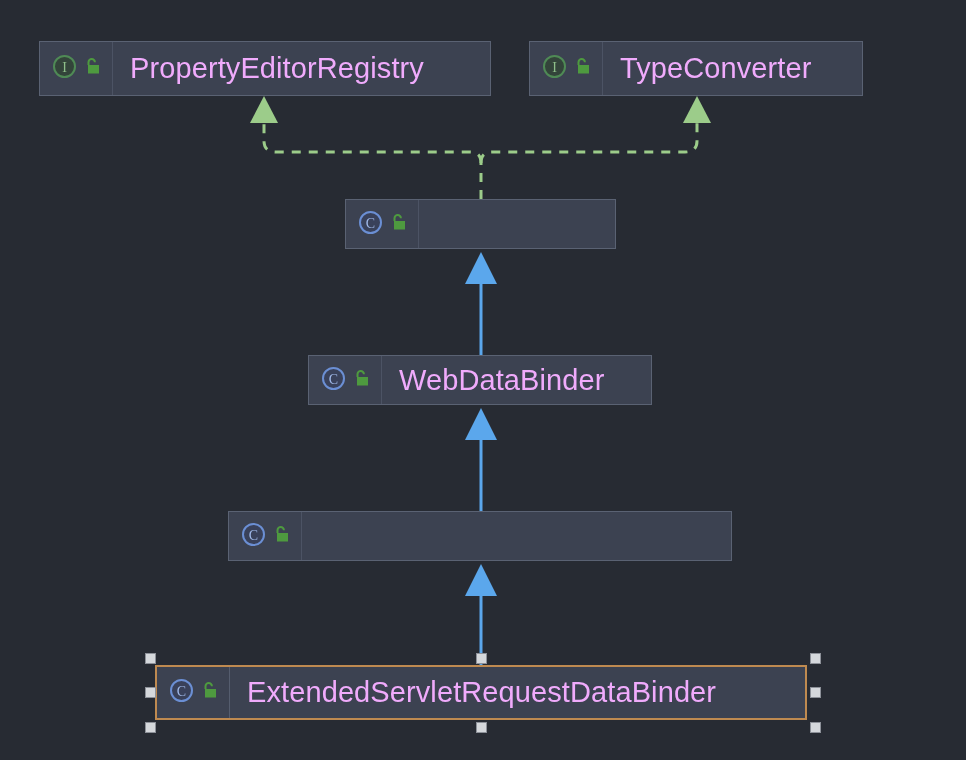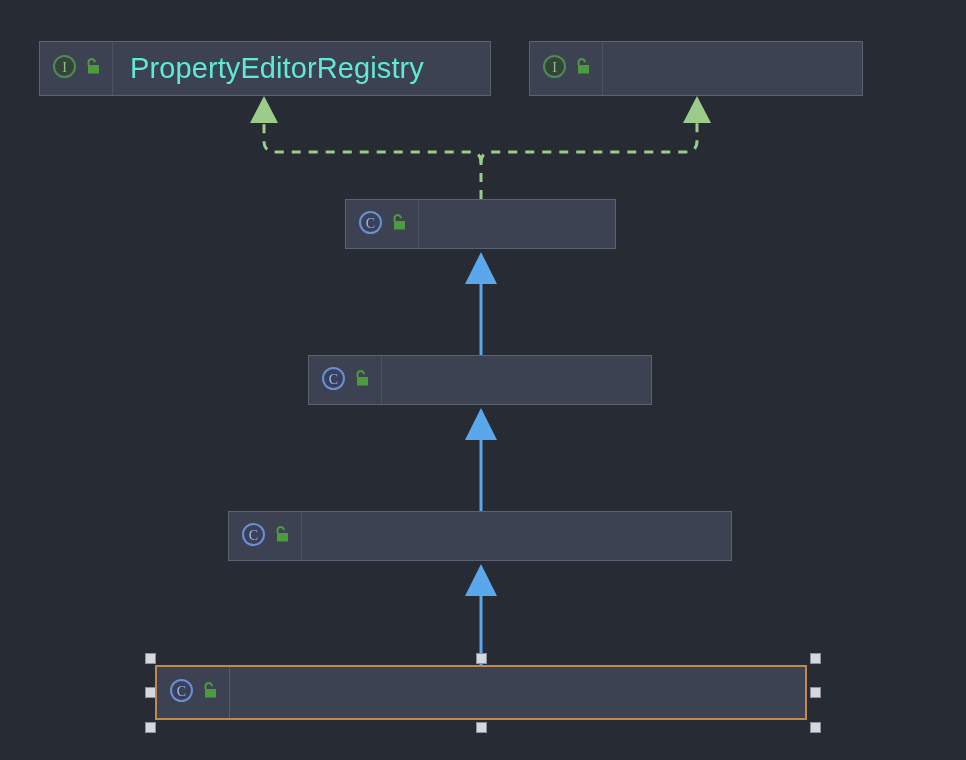--- a/index.html
+++ b/index.html
@@ -61,21 +61,21 @@
   }
   .uml-node.selected .node-gutter {
     border-right-color: #555d6e;
   }
 
   .node-label {
     padding: 0 18px 0 17px;
     font-size: 29px;
     line-height: 1;
     letter-spacing: 0.1px;
-    color: #5eead4;
+    color: #f0abfc;
   }
 
   .stereo-icon { display: block; }
   .lock-icon { display: block; }
 
   
   .sel-handle {
     position: absolute;
     width: 11px;
     height: 11px;
@@ -145,20 +145,21 @@
           <text x="12.5" y="18" text-anchor="middle" font-family="'Liberation Serif', serif" font-size="14" fill="#8fbf8a">I</text>
         </svg>
       </span>
       <span class="lock-icon">
         <svg width="18" height="19" viewBox="0 0 18 19">
           <path d="M4.5 8 V5.2 A3.2 3.2 0 0 1 10.9 5.2" fill="none" stroke="#4e9a3f" stroke-width="2"></path>
           <rect x="4" y="8" width="11" height="8.5" fill="#4e9a3f"></rect>
         </svg>
       </span>
     </div>
+    <div class="node-label">TypeConverter</div>
   </div>
 
   <div class="uml-node" style="left:345px; top:199px; width:271px; height:50px;">
     <div class="node-gutter">
       <span class="stereo-icon">
         <svg width="25" height="25" viewBox="0 0 25 25">
           <circle cx="12.5" cy="12.5" r="10.5" fill="#39415a" stroke="#6b8fd4" stroke-width="2"></circle>
           <text x="12.5" y="18" text-anchor="middle" font-family="'Liberation Serif', serif" font-size="14" fill="#9fb8e8">C</text>
         </svg>
       </span>
@@ -179,20 +180,21 @@
           <text x="12.5" y="18" text-anchor="middle" font-family="'Liberation Serif', serif" font-size="14" fill="#9fb8e8">C</text>
         </svg>
       </span>
       <span class="lock-icon">
         <svg width="18" height="19" viewBox="0 0 18 19">
           <path d="M4.5 8 V5.2 A3.2 3.2 0 0 1 10.9 5.2" fill="none" stroke="#4e9a3f" stroke-width="2"></path>
           <rect x="4" y="8" width="11" height="8.5" fill="#4e9a3f"></rect>
         </svg>
       </span>
     </div>
+    <div class="node-label">WebDataBinder</div>
   </div>
 
   <div class="uml-node" style="left:228px; top:511px; width:504px; height:50px;">
     <div class="node-gutter">
       <span class="stereo-icon">
         <svg width="25" height="25" viewBox="0 0 25 25">
           <circle cx="12.5" cy="12.5" r="10.5" fill="#39415a" stroke="#6b8fd4" stroke-width="2"></circle>
           <text x="12.5" y="18" text-anchor="middle" font-family="'Liberation Serif', serif" font-size="14" fill="#9fb8e8">C</text>
         </svg>
       </span>
@@ -213,20 +215,21 @@
           <text x="12.5" y="18" text-anchor="middle" font-family="'Liberation Serif', serif" font-size="14" fill="#9fb8e8">C</text>
         </svg>
       </span>
       <span class="lock-icon">
         <svg width="18" height="19" viewBox="0 0 18 19">
           <path d="M4.5 8 V5.2 A3.2 3.2 0 0 1 10.9 5.2" fill="none" stroke="#4e9a3f" stroke-width="2"></path>
           <rect x="4" y="8" width="11" height="8.5" fill="#4e9a3f"></rect>
         </svg>
       </span>
     </div>
+    <div class="node-label">ExtendedServletRequestDataBinder</div>
   </div>
 
   <div class="sel-handle" style="left:145px; top:653px;"></div>
   <div class="sel-handle" style="left:476px; top:653px;"></div>
   <div class="sel-handle" style="left:810px; top:653px;"></div>
   <div class="sel-handle" style="left:145px; top:687px;"></div>
   <div class="sel-handle" style="left:810px; top:687px;"></div>
   <div class="sel-handle" style="left:145px; top:722px;"></div>
   <div class="sel-handle" style="left:476px; top:722px;"></div>
   <div class="sel-handle" style="left:810px; top:722px;"></div>

